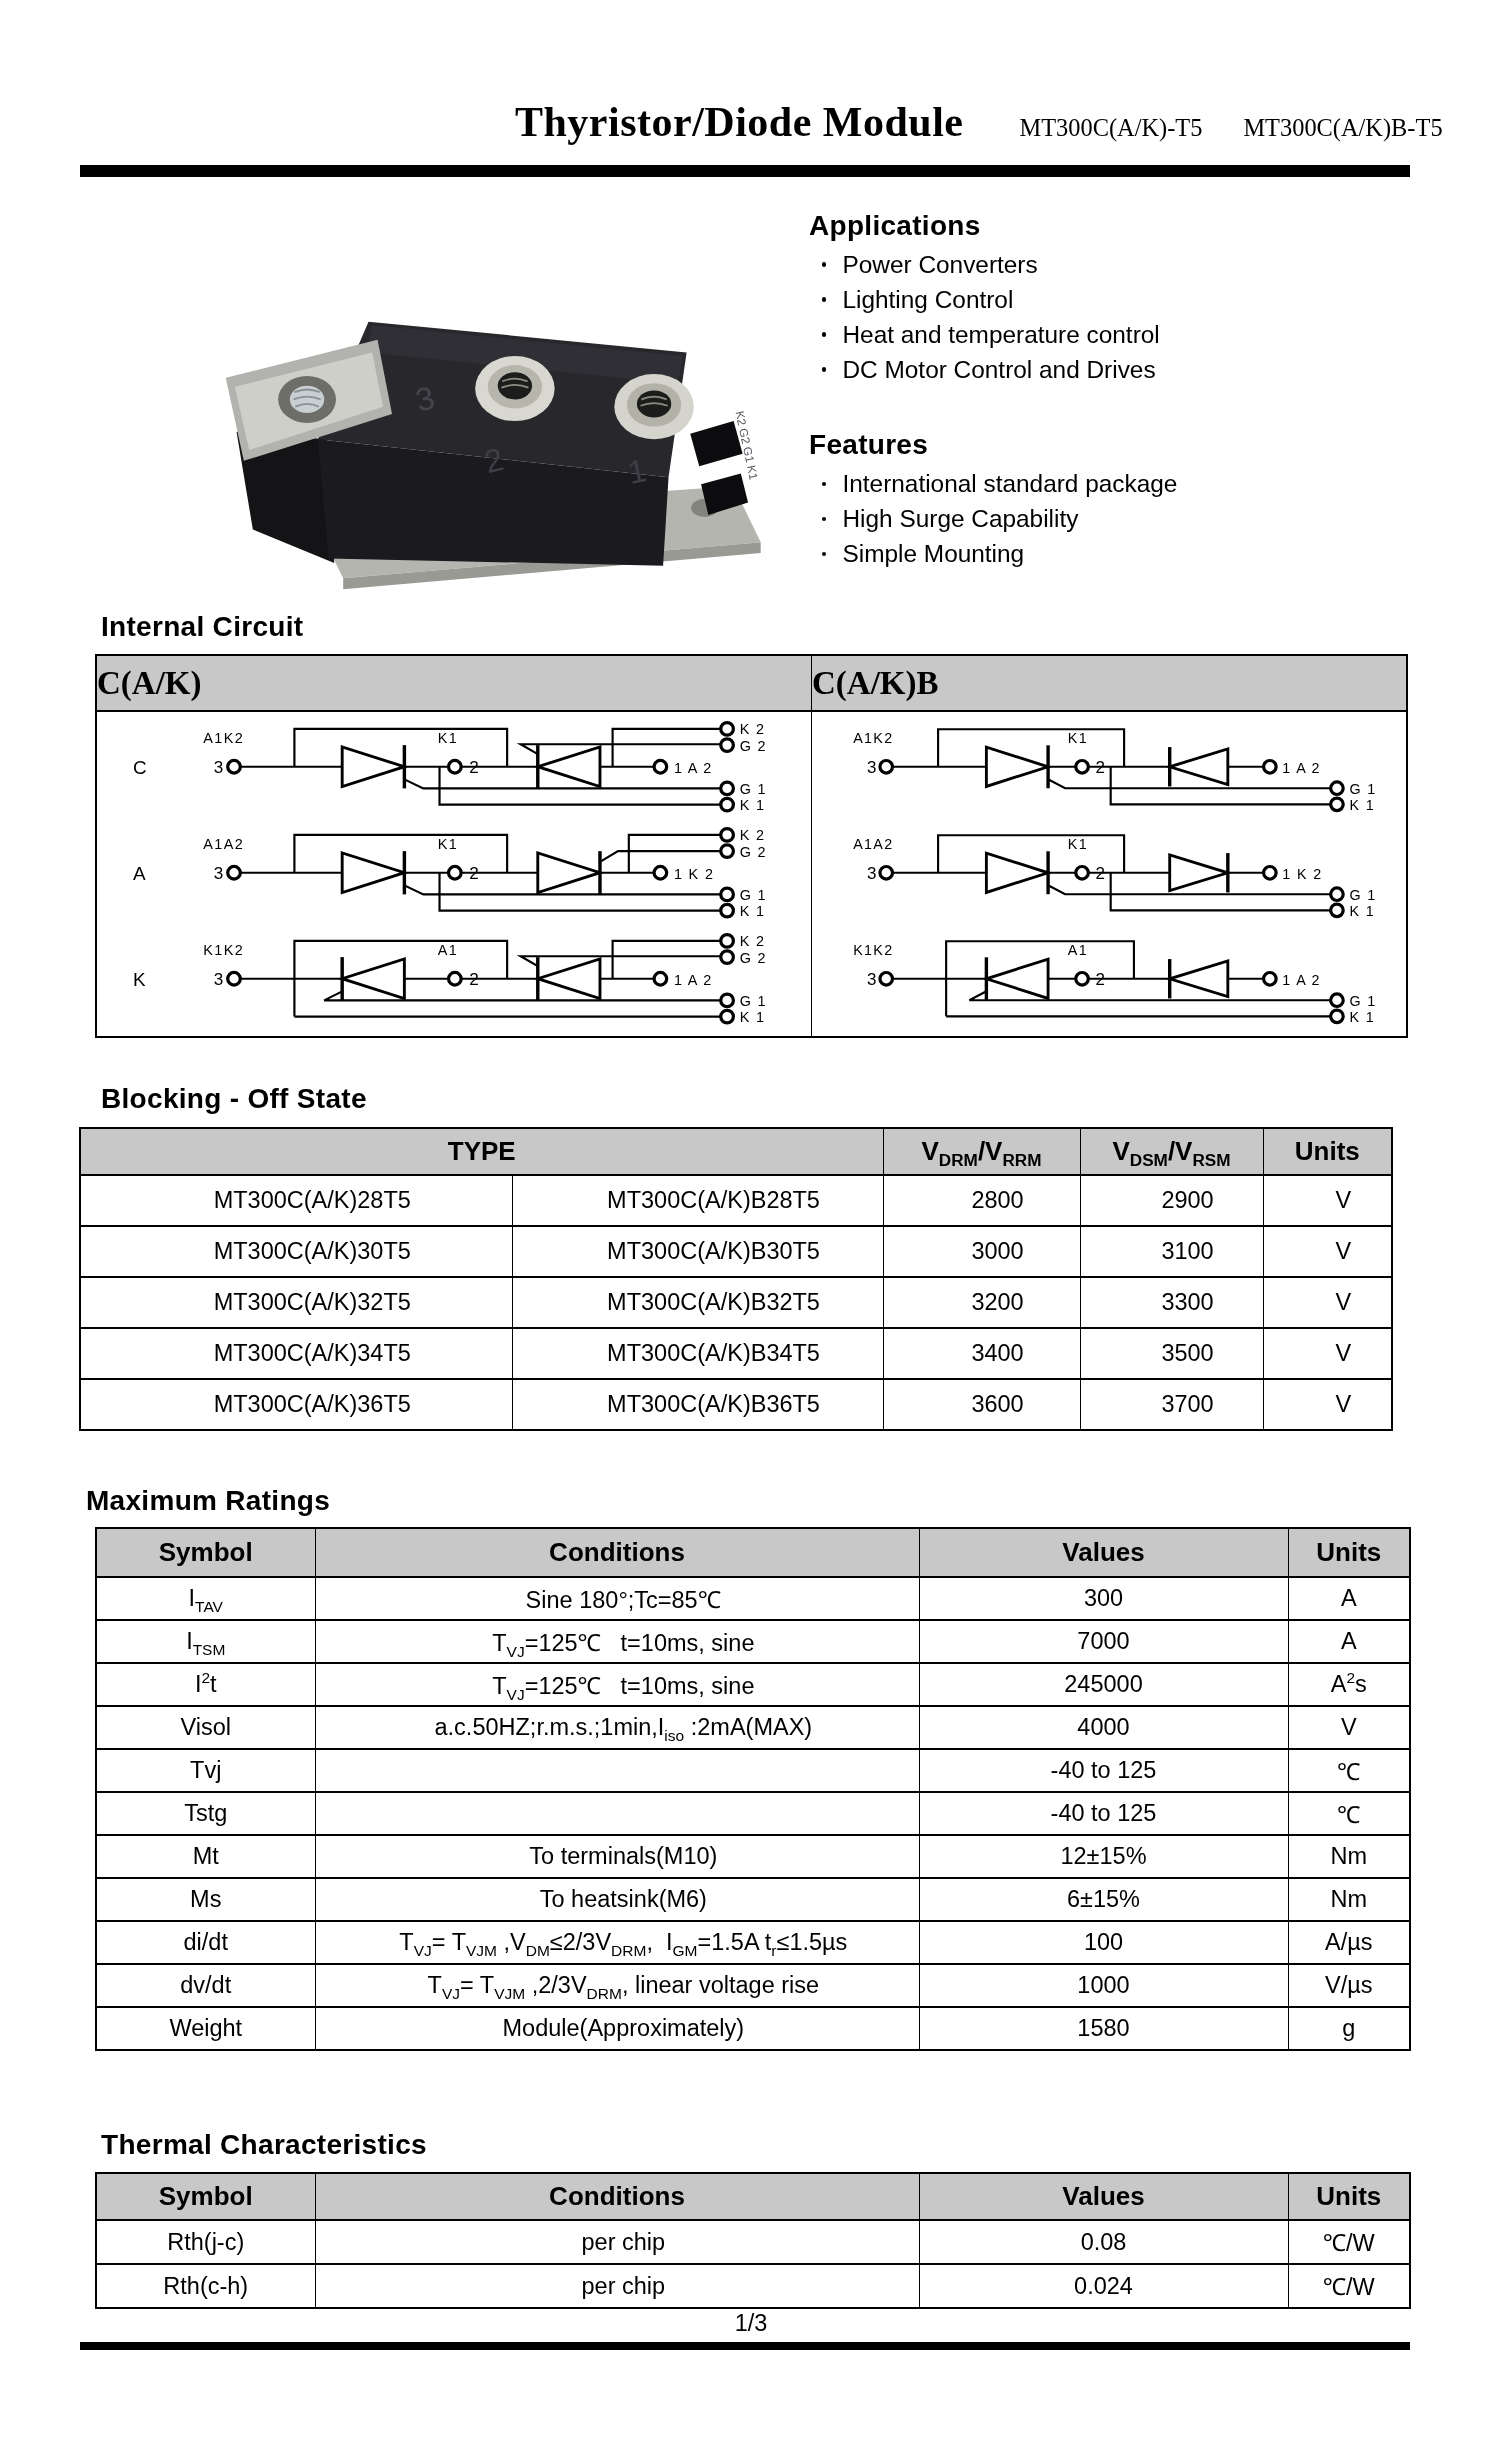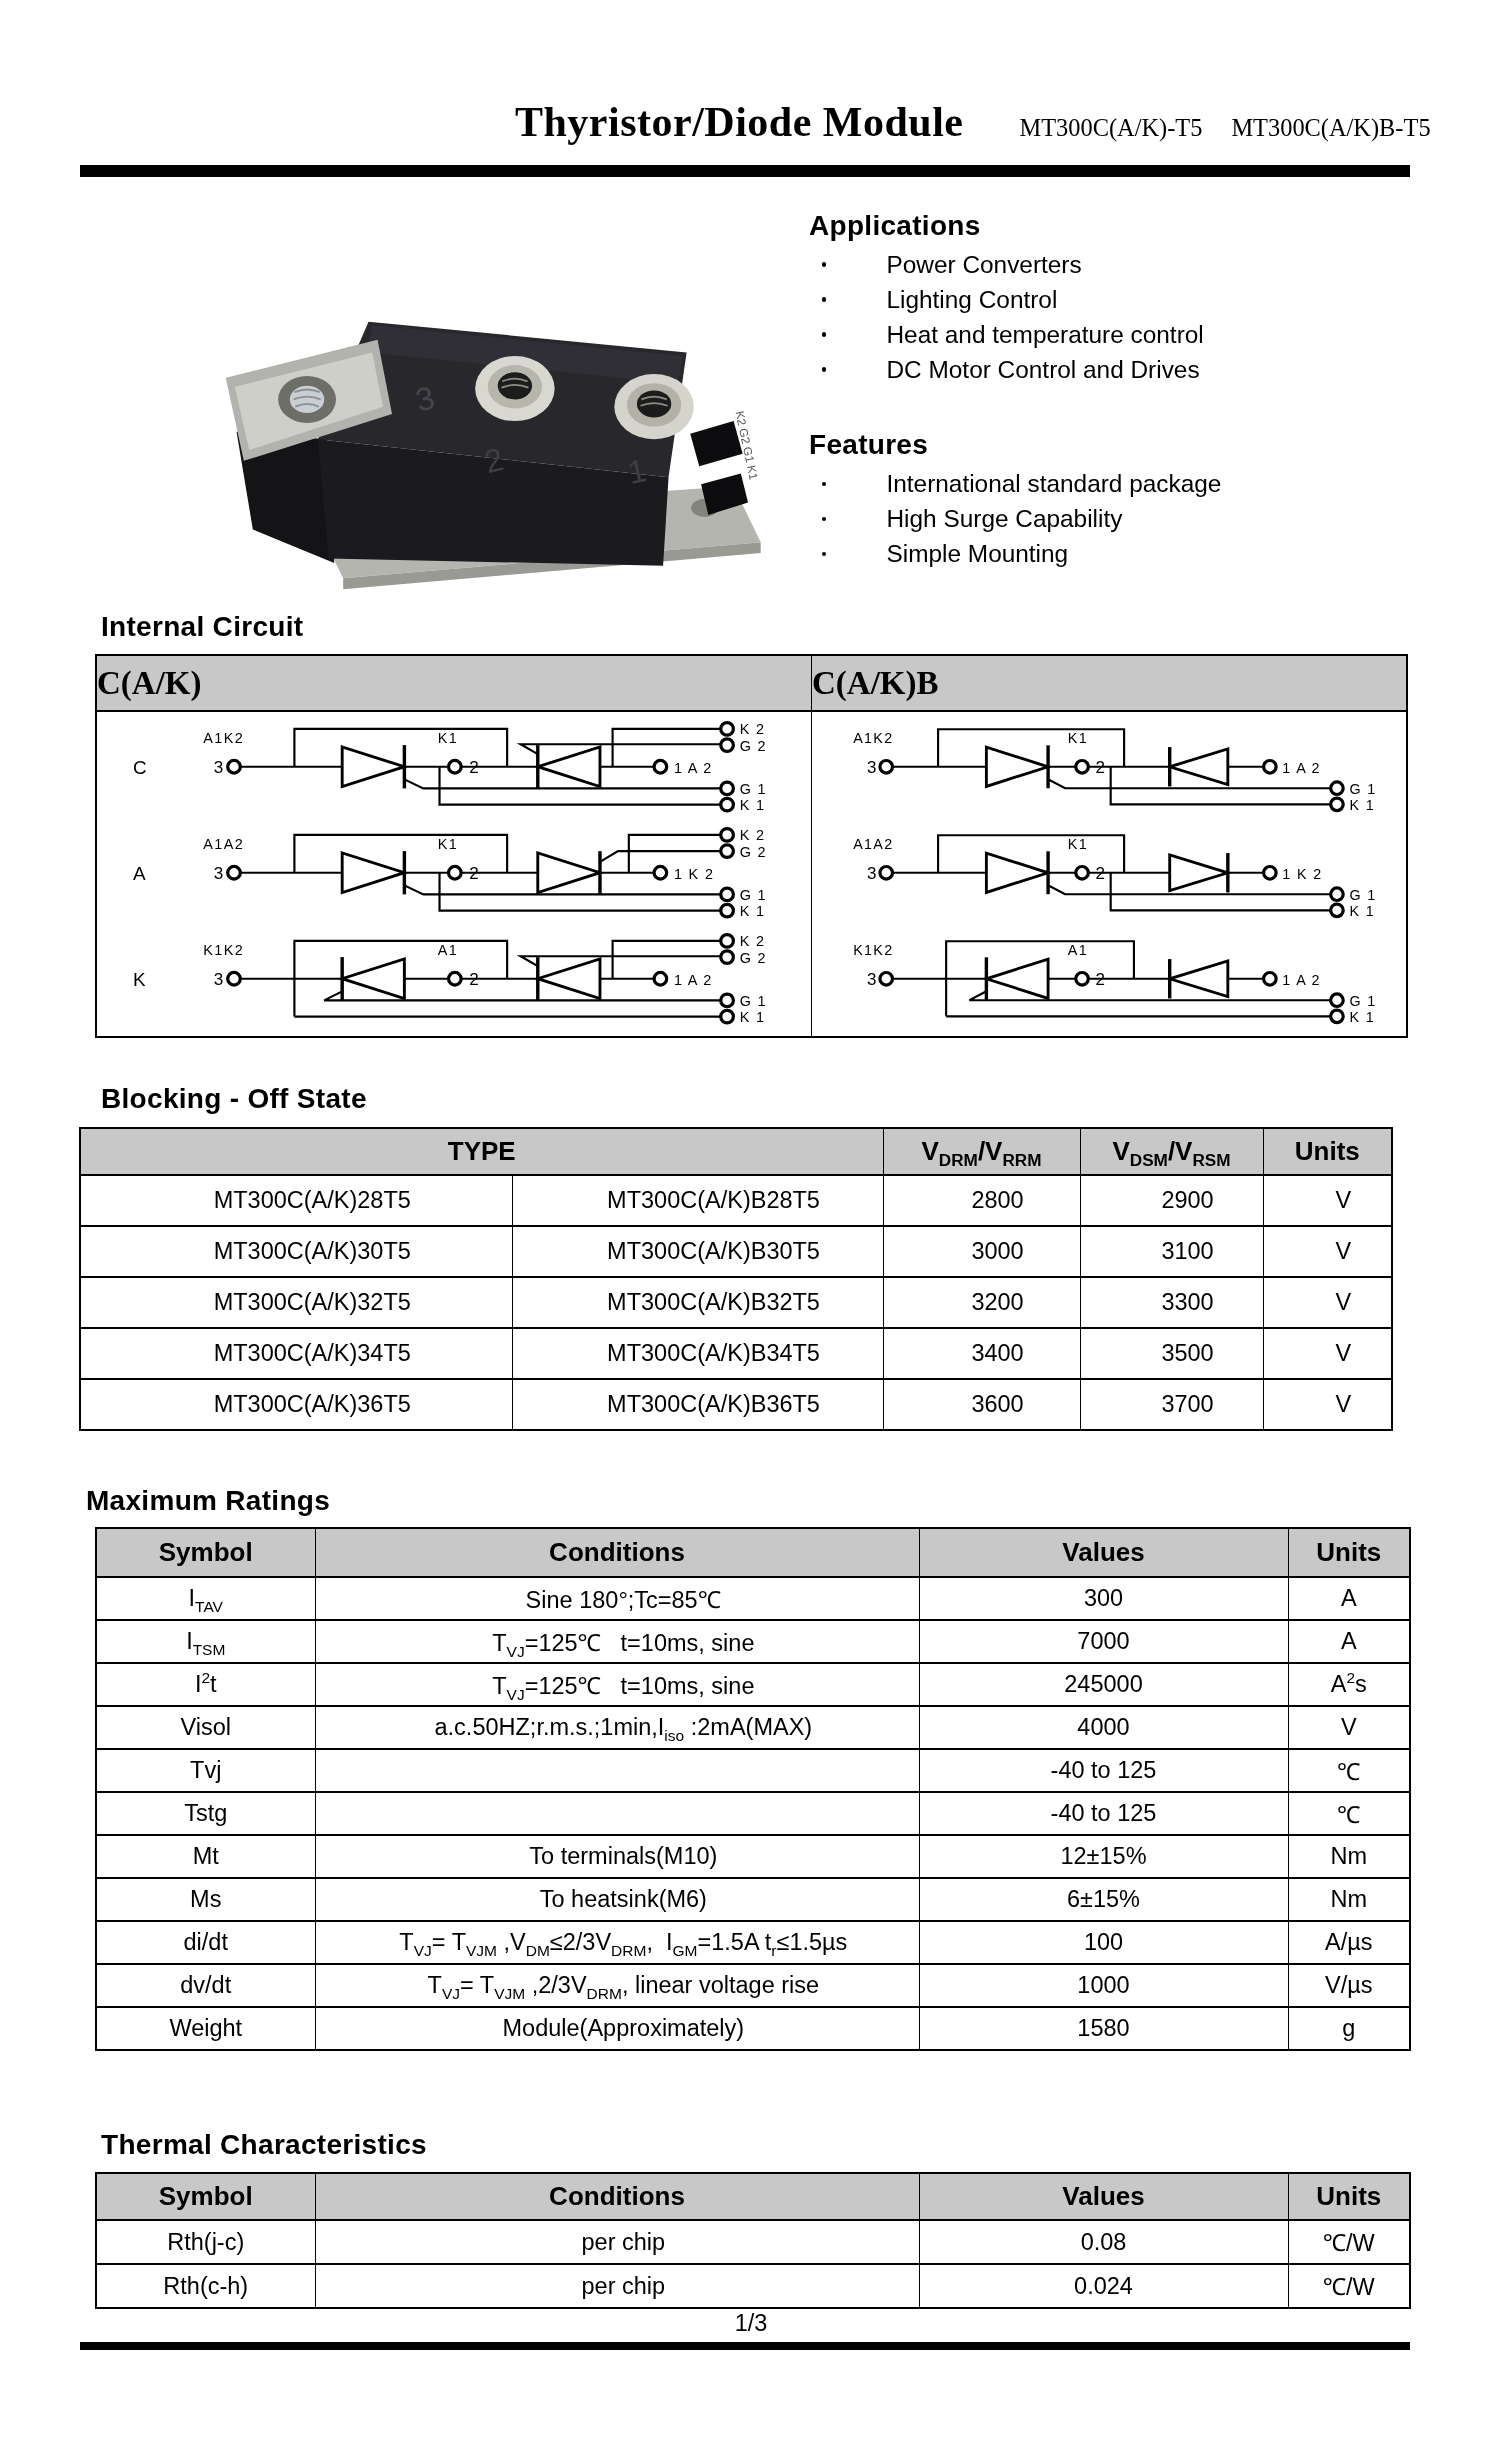--- a/index.html
+++ b/index.html
@@ -5,30 +5,30 @@
   * { margin:0; padding:0; box-sizing:border-box; }
   html,body { background:#fff; }
   body { width:1502px; height:2462px; position:relative; font-family:"Liberation Sans",sans-serif; color:#000; overflow:hidden; }
   .page { position:relative; width:1502px; height:2462px; }
 
   
   .hdr { position:absolute; left:0; top:98px; width:1502px; }
   .hdr-line { display:flex; align-items:baseline; margin-left:515px; }
   .title { font-family:"Liberation Serif",serif; font-weight:bold; font-size:42px; letter-spacing:0.5px; }
   .pn { font-family:"Liberation Serif",serif; font-size:24.4px; margin-left:56px; white-space:nowrap; }
-  .pn + .pn { margin-left:29px;text-align:right; }
+  .pn + .pn { margin-left:41px;text-align:right; }
   .hdr-rule { position:absolute; left:80px; top:165px; width:1330px; height:11.7px; background:#000; }
 
   
   .intro { position:absolute; left:101px; top:197px; width:1310px; display:flex; }
   .photo { width:676px; height:394px; position:relative; }
   .intro-right { margin-left:32px; padding-top:12.7px; width:578px; }
   .sec-h { font-size:28px; font-weight:bold; letter-spacing:0.3px; }
   ul.blist { list-style:none; margin-top:5.4px; }
-  ul.blist li { font-size:24.4px; line-height:35px; display:flex; align-items:center;gap:44px; }
+  ul.blist li { font-size:24.4px; line-height:35px; display:flex; align-items:center; }
   .dot { display:inline-block; width:4.5px; height:4.5px; border-radius:50%; background:#000; margin:0 16.3px 0 12.7px; flex:none; }
   .features-block { margin-top:42px; }
 
   
   .ic-h { position:absolute; left:101px; top:611px; }
   .ictable { position:absolute; left:95px; top:654px; width:1313px; border:2.7px solid #000; background:#fff; }
   .ic-head { display:flex; border-bottom:2.7px solid #000; background:#c8c8c8; }
   .ic-head div { font-family:"Liberation Serif",serif; font-weight:bold; font-size:33px; text-align:left; padding:9px 0 8.1px; }
   .ic-head .l { width:715px; border-right:1.8px solid #000; }
   .ic-head .r { flex:1; }

